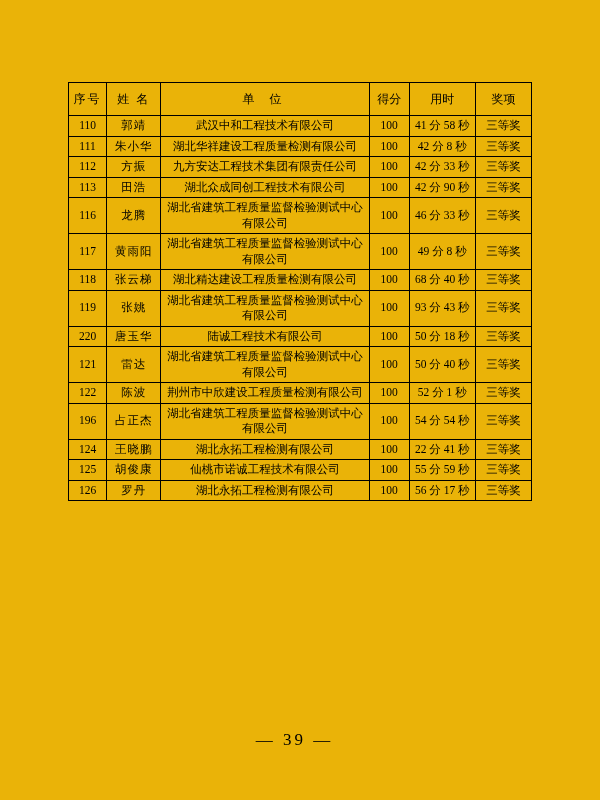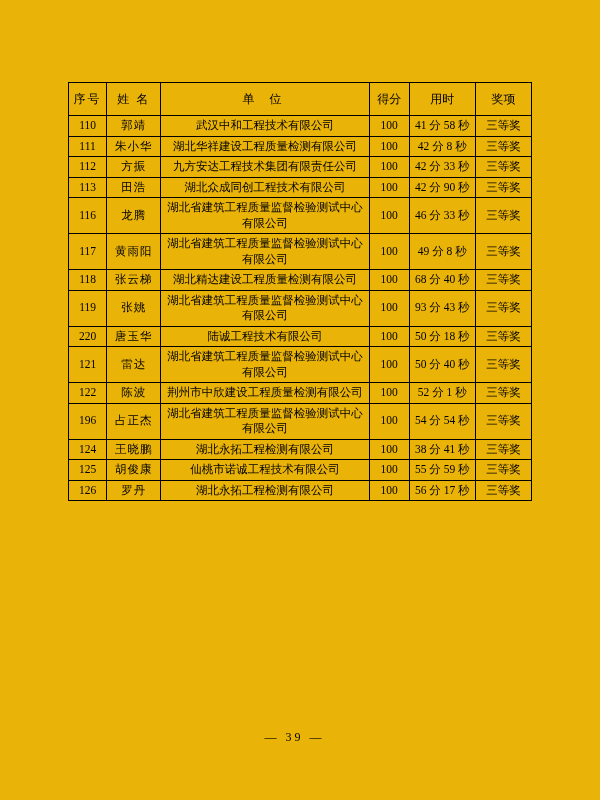--- a/index.html
+++ b/index.html
@@ -68,21 +68,21 @@
   }
   .name-cell {
     letter-spacing: 1px;
   }
   .footer {
     position: absolute;
     left: 0;
     top: 730px;
     width: 589px;
     text-align: center;
-    font-size: 12px;
+    font-size: 17px;
     letter-spacing: 3px;
     font-family: "Liberation Serif", "DejaVu Serif", serif;
   }
 </style>
 </head>
 <body>
 
 <div class="page">
   <div class="table-wrap">
     <table class="award-table">
@@ -199,21 +199,21 @@
           <td class="unit">湖北省建筑工程质量监督检验测试中心有限公司</td>
           <td>100</td>
           <td>54 分 54 秒</td>
           <td>三等奖</td>
         </tr>
         <tr>
           <td>124</td>
           <td class="name-cell">王晓鹏</td>
           <td class="unit">湖北永拓工程检测有限公司</td>
           <td>100</td>
-          <td>38 分 41 秒</td>
+          <td>22 分 41 秒</td>
           <td>三等奖</td>
         </tr>
         <tr>
           <td>125</td>
           <td class="name-cell">胡俊康</td>
           <td class="unit">仙桃市诺诚工程技术有限公司</td>
           <td>100</td>
           <td>55 分 59 秒</td>
           <td>三等奖</td>
         </tr>

